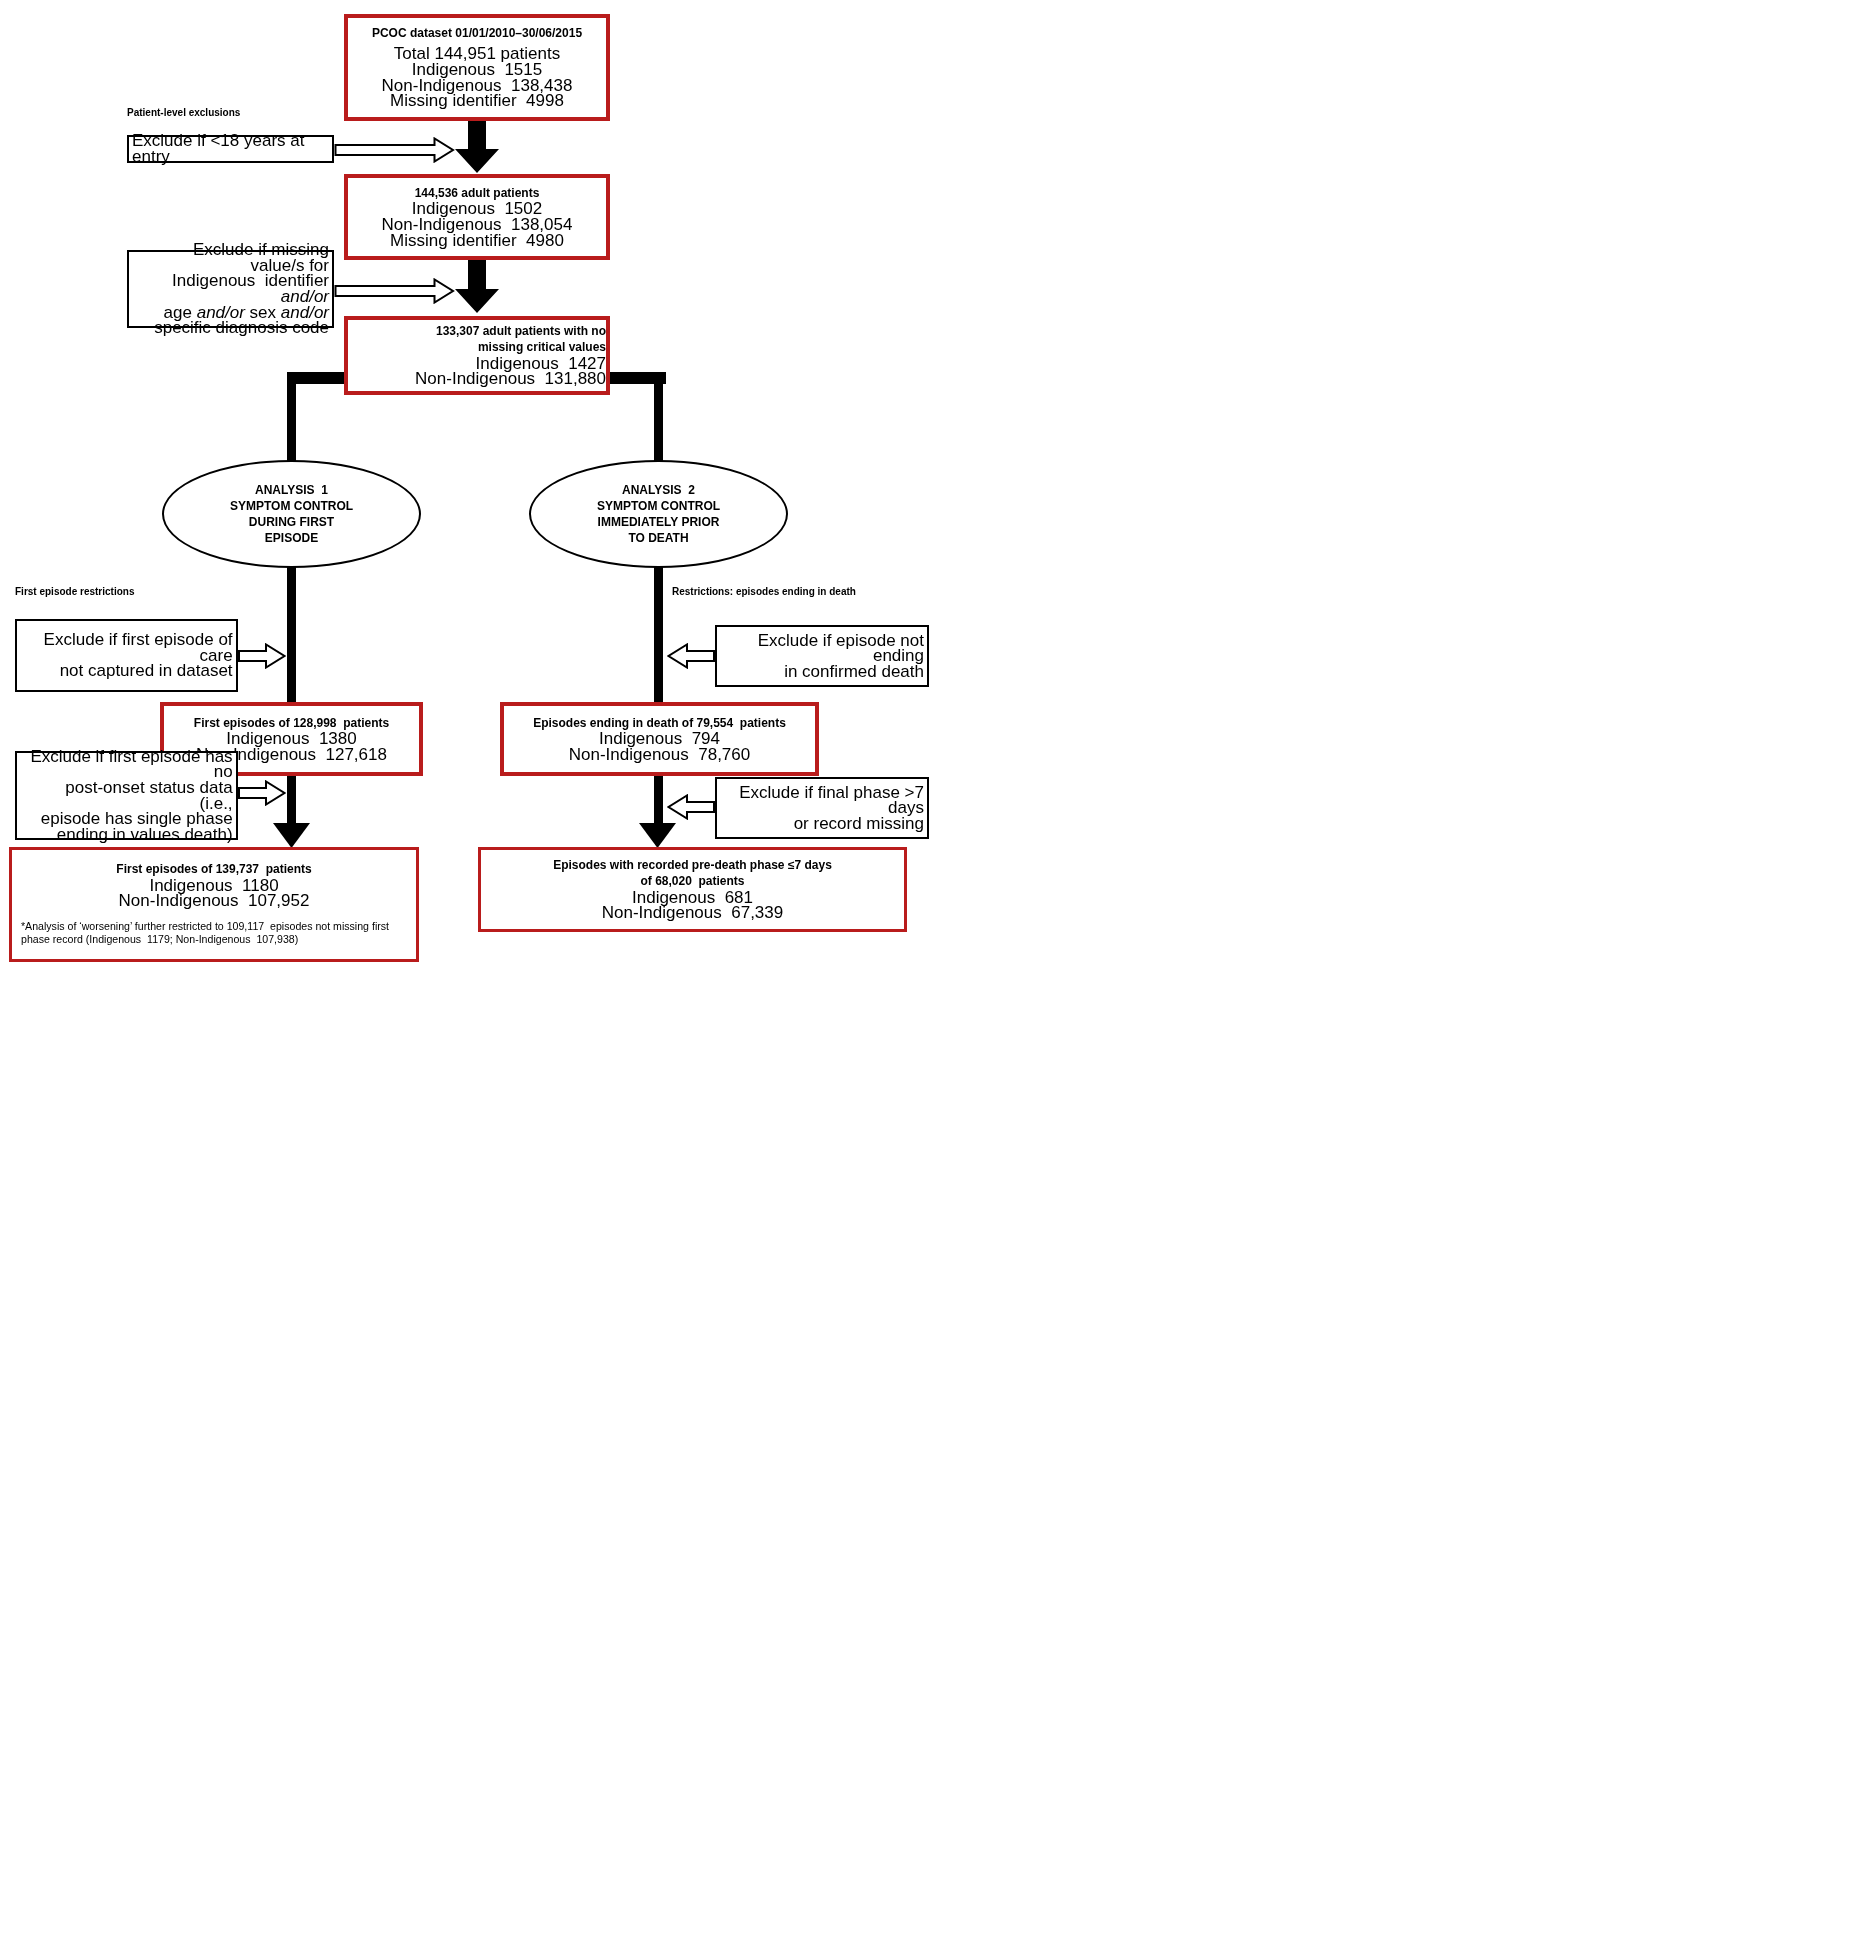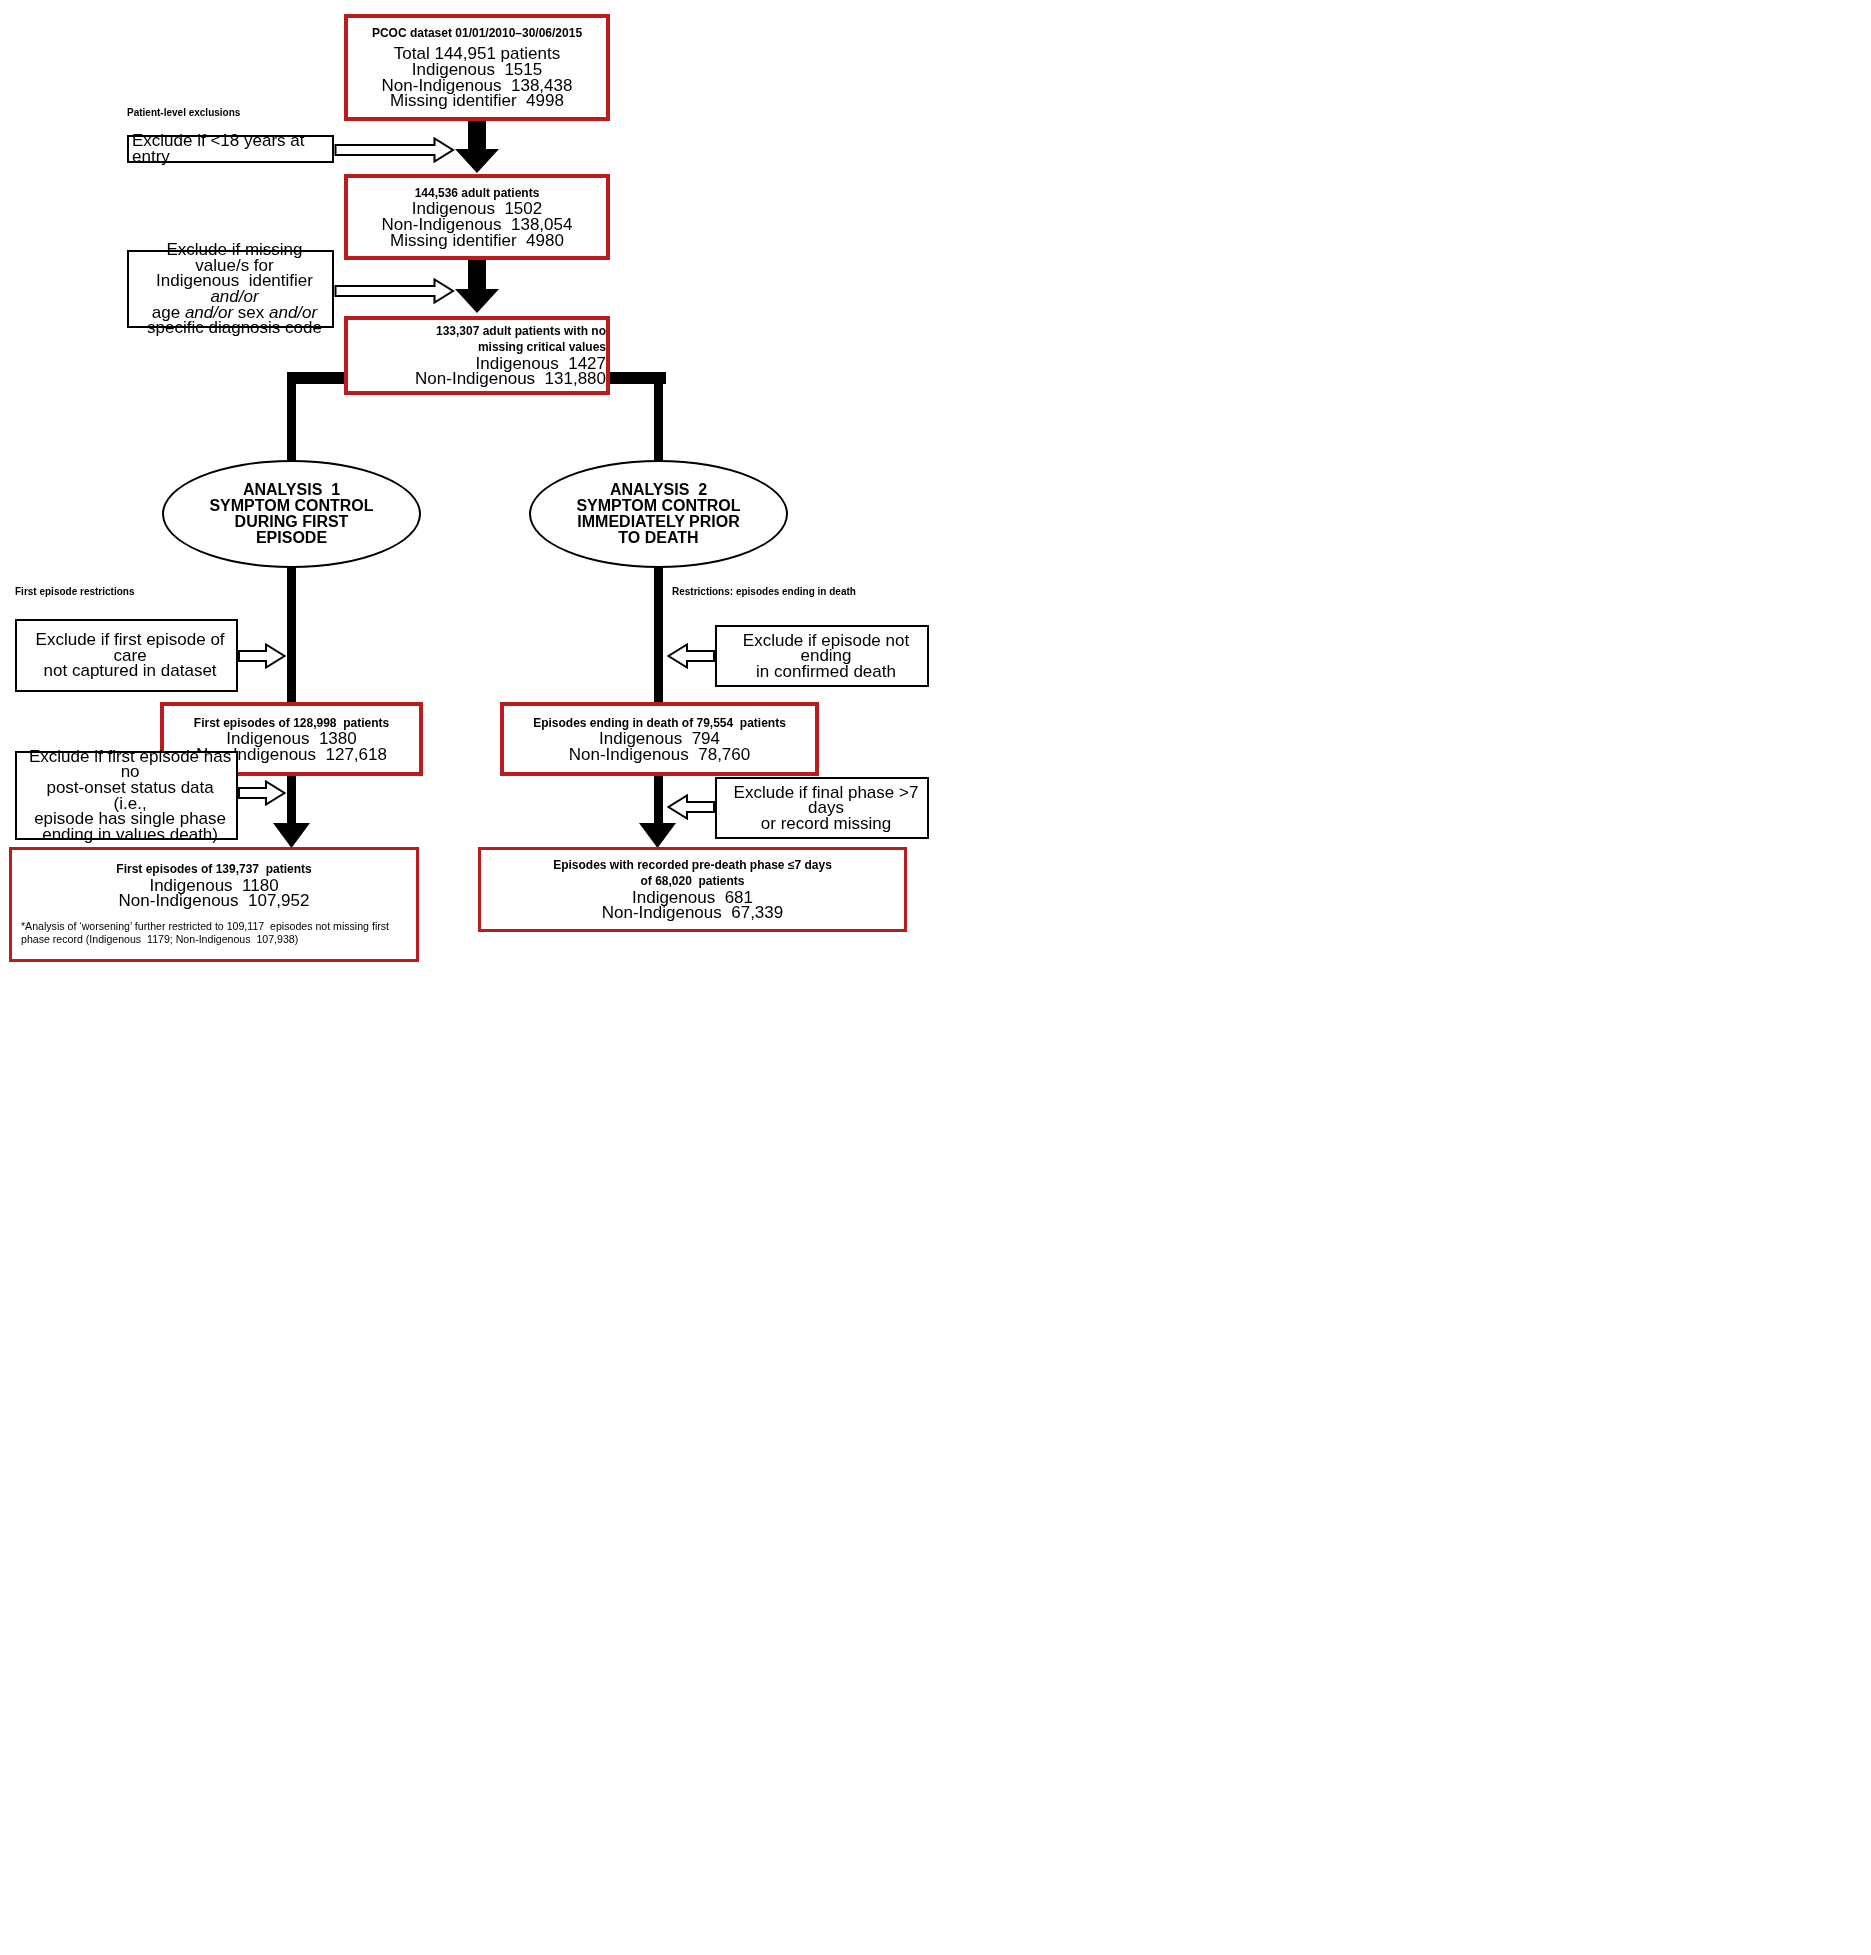--- a/index.html
+++ b/index.html
@@ -15,30 +15,30 @@
   .btitle{font-weight:bold;font-size:12px;line-height:15.6px;white-space:pre-wrap;}
   .bline{font-size:17px;line-height:15.6px;white-space:pre-wrap;}
   .gap8{height:4.5px;}
   .gap22{height:11px;}
   .exbox{
     position:absolute;background:#fff;border:2px solid #000;box-sizing:border-box;
     display:flex;flex-direction:column;justify-content:center;text-align:left;
     padding-left:11px;padding-right:3px;z-index:3;
   }
   .exbox.center{align-items:center;padding-left:3px;text-align:center;}
-  .exbox .bline{text-align:center;}
+  .exbox .bline{text-align:right;}
   .exbox.center .bline{text-align:left;}
   .headlbl{position:absolute;font-weight:bold;font-size:10px;line-height:15px;white-space:pre;z-index:4;}
   .bar{position:absolute;background:#000;z-index:1;}
   .ellipse{
     position:absolute;background:#fff;border:2px solid #000;border-radius:50%;
     display:flex;flex-direction:column;justify-content:center;align-items:center;
     box-sizing:border-box;z-index:3;text-align:center;
   }
-  .eline{font-weight:bold;font-size:16px;line-height:16px;white-space:pre-wrap;}
+  .eline{font-weight:bold;font-size:12px;line-height:16px;white-space:pre-wrap;}
   svg.arr{position:absolute;z-index:2;display:block;}
   .footnote{font-size:10.6px;line-height:13.6px;text-align:left;padding:0 9px;white-space:pre-wrap;}
 </style>
 </head>
 <body>
 
 <div class="canvas">
 
   <svg class="arr" style="left:455px;top:120px;" width="44" height="53" viewBox="0 0 88 106">
       <polygon points="26,0 62,0 62,58 88,58 44,106 0,58 26,58" fill="#000"></polygon>

